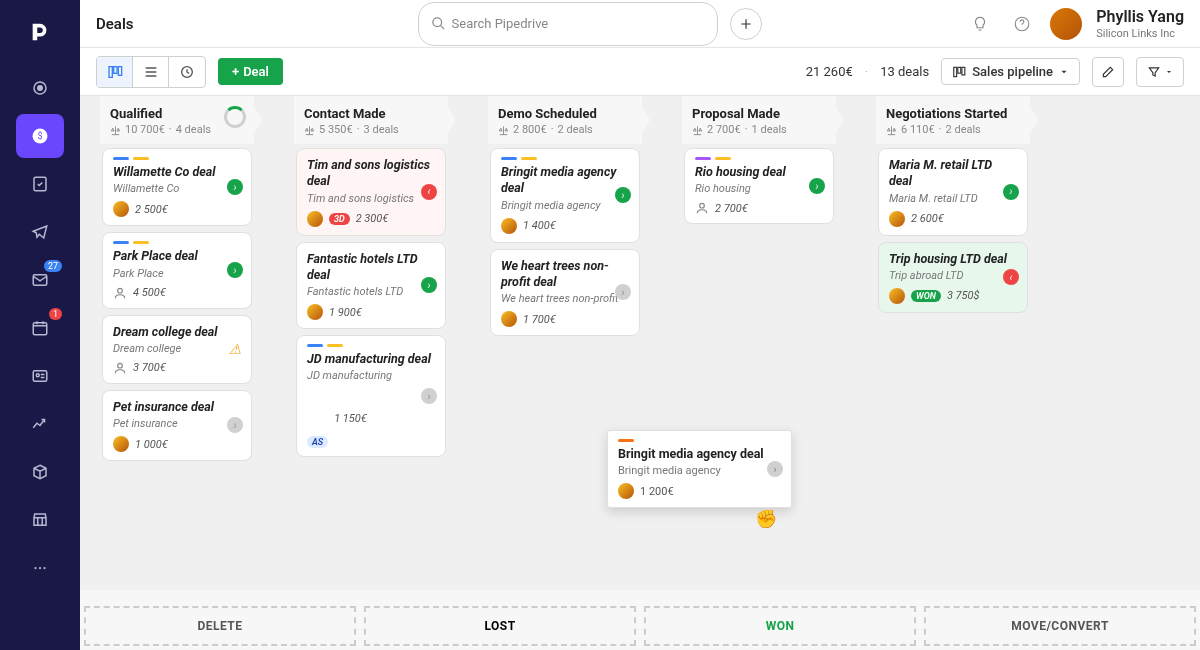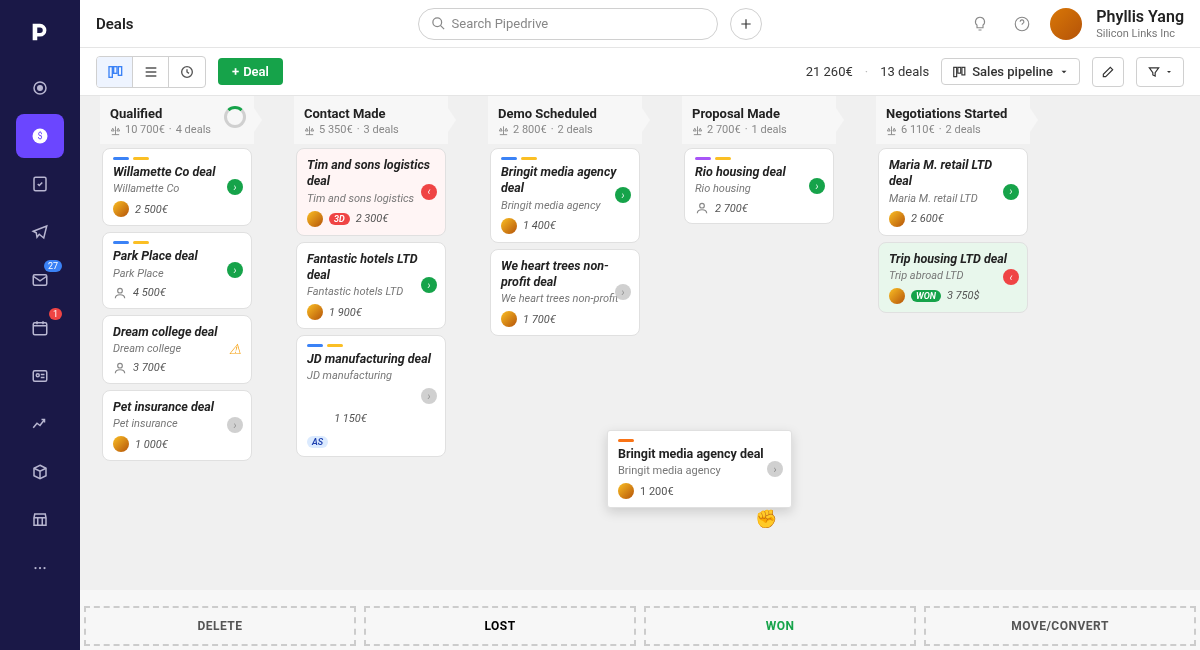--- a/index.html
+++ b/index.html
@@ -7,21 +7,21 @@
 
 .sidebar { position: absolute; left: 0; top: 0; width: 80px; height: 650px; background: #1a1847; display: flex; flex-direction: column; align-items: center; padding-top: 0; }
 .sidebar-logo { width: 48px; height: 48px; display: flex; align-items: center; justify-content: center; color: #fff; font-size: 22px; font-weight: 700; margin: 8px 0 10px; }
 .sb-item { width: 48px; height: 44px; display: flex; align-items: center; justify-content: center; border-radius: 8px; color: #b8b6d1; cursor: pointer; margin-bottom: 4px; position: relative; }
 .sb-item.active { background: #6b46ff; color: #fff; }
 .sb-badge { position: absolute; top: 2px; right: 2px; background: #3b82f6; color: #fff; font-size: 9px; padding: 1px 4px; border-radius: 8px; }
 .sb-badge.red { background: #ef4444; }
 
 .header { position: absolute; left: 80px; top: 0; right: 0; height: 48px; background: #fff; border-bottom: 1px solid #e5e5e5; display: flex; align-items: center; padding: 0 16px; }
 .header-title { font-size: 15px; font-weight: 600; color: #222; margin-right: 24px; }
-.search-wrap { margin-left: 260px; width: 300px; height: 32px; border: 1px solid #d0d0d0; border-radius: 16px; display: flex; align-items: center; padding: 0 12px; color: #888; }
+.search-wrap { margin-left: 260px; width: 300px; height: 44px; border: 1px solid #d0d0d0; border-radius: 16px; display: flex; align-items: center; padding: 0 12px; color: #888; }
 .search-wrap svg { margin-right: 6px; }
 .plus-btn { width: 32px; height: 32px; border-radius: 50%; border: 1px solid #d0d0d0; margin-left: 12px; display: flex; align-items: center; justify-content: center; cursor: pointer; }
 .header-right { margin-left: auto; display: flex; align-items: center; gap: 14px; }
 .hint-icon { width: 28px; height: 28px; border-radius: 50%; display: flex; align-items: center; justify-content: center; color: #888; cursor: pointer; }
 .avatar { width: 32px; height: 32px; border-radius: 50%; background: linear-gradient(135deg,#d97706,#b45309); }
 .user-info { display: flex; flex-direction: column; font-size: 11px; line-height: 1.2; }
 .user-info .name { font-weight: 600; color: #222; font-size: 16px; }
 .user-info .company { color: #777; }
 
 .toolbar { position: absolute; left: 80px; top: 48px; right: 0; height: 48px; background: #fff; display: flex; align-items: center; padding: 0 16px; border-bottom: 1px solid #e5e5e5; }

